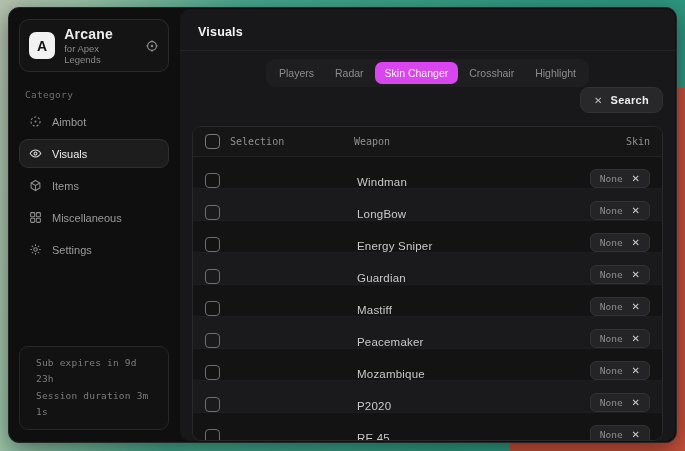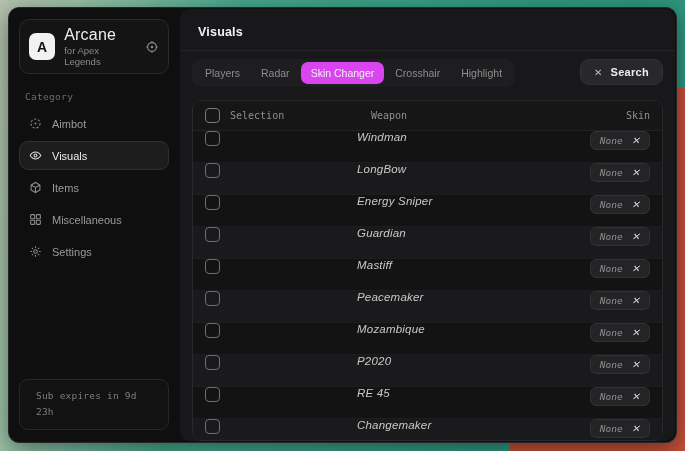--- a/index.html
+++ b/index.html
@@ -21,21 +21,21 @@
   
   .sidebar { width:170px; flex:0 0 170px; padding:11px 10px 12px 10px; display:flex; flex-direction:column; }
   .brand-card {
     border:1px solid #2a2a2a; border-radius:10px; padding:6px 9px;
     display:flex; align-items:center; gap:9px; background:#141414;
   }
   .logo { width:27px; height:27px; border-radius:7px; background:#f2f2f2;
     display:flex; align-items:center; justify-content:center;
     font-weight:bold; font-size:14px; color:#141414; }
   .brand-text { display:flex; flex-direction:column; gap:1px; }
-  .brand-name { font-size:16px; font-weight:normal; color:#ededed; letter-spacing:.2px; }
+  .brand-name { font-size:14px; font-weight:bold; color:#ededed; letter-spacing:.2px; }
   .brand-sub { font-size:9.5px; color:#8a8a8a; }
   .brand-card .target { margin-left:auto; color:#8f8f8f; display:flex; }
 
   .category-label {
     margin:17px 6px 7px 6px; font-family:"DejaVu Sans Mono", monospace;
     font-size:9.5px; color:#6d6d6d; letter-spacing:.3px;
   }
   .nav { display:flex; flex-direction:column; gap:3px; }
   .nav-item {
     display:flex; align-items:center; gap:10px; padding:7px 9px;
@@ -54,21 +54,21 @@
   }
 
   
   .main {
     flex:1; margin:1px; background:#18181a; border-radius:10px;
     display:flex; flex-direction:column; min-width:0;
   }
   .main-header { padding:13px 18px 10px 18px; border-bottom:1px solid #242426; }
   .main-title { font-size:12.5px; font-weight:bold; color:#f2f2f2; letter-spacing:.2px; }
 
-  .toolbar { display:flex; align-items:flex-start; padding:8px 12px 4px 12px; }
+  .toolbar { display:flex; align-items:center; padding:8px 12px 4px 12px;flex-direction:column; }
   .tabs { display:flex; align-items:center; background:#1e1e20; border-radius:9px; padding:3px; gap:1px; }
   .tab {
     padding:5px 10px; font-size:10.5px; color:#8d8d8d; border-radius:7px;
     cursor:pointer; white-space:nowrap;
   }
   .tab.active { background:#d946ef; color:#f2f2f2; }
   .search-btn {
     margin-left:auto; display:flex; align-items:center; gap:8px;
     background:#28282a; border:1px solid #323234; border-radius:9px;
     padding:6px 13px; cursor:pointer;
@@ -78,26 +78,26 @@
 
   .table {
     margin:9px 12px 0 12px; border:1px solid #29292b; border-radius:9px;
     overflow:hidden; background:#141415; flex:1;
   }
   .thead {
     display:flex; align-items:center; height:30px; padding:0 12px;
     position:relative; background:#161617; border-bottom:1px solid #222224;
     font-family:"DejaVu Sans Mono", monospace; font-size:10px; color:#8f8f8f;
   }
-  .th-weapon { position:absolute; left:178px; }
+  .th-weapon { position:absolute; left:161px; }
   .th-skin { margin-left:auto; }
 
   .row {
-    display:flex; align-items:flex-start; height:32px; padding:0 12px;
-    position:relative; border-bottom:1px solid #1d1d1f;font-style:italic;
+    display:flex; align-items:flex-end; height:32px; padding:0 12px;
+    position:relative; border-bottom:1px solid #1d1d1f;
   }
   .rows-host .row:nth-of-type(odd) { background:#131314; }
   .rows-host .row:nth-of-type(even) { background:#1a1a1c; }
   .checkbox {
     width:15px; height:15px; border:1.5px solid #6e6e6e; border-radius:4px;
     background:transparent; cursor:pointer; flex:0 0 15px;
   }
   .thead .checkbox { border-color:#7a7a7a; }
   .sel-label { margin-left:10px; }
   .weapon-name { position:absolute; left:164px; font-size:11.5px; color:#c9c9c9; letter-spacing:.2px; }
@@ -182,20 +182,21 @@
             <circle cx="8" cy="8" r="2.2"></circle>
             <path d="M8 1.6v2M8 12.4v2M1.6 8h2M12.4 8h2M3.5 3.5l1.4 1.4M11.1 11.1l1.4 1.4M12.5 3.5l-1.4 1.4M4.9 11.1l-1.4 1.4"></path>
           </svg>
         </span>
         <span>Settings</span>
       </div>
     </div>
 
     <div class="sub-card">
       <div>Sub expires in 9d 23h</div>
+      <div>Session duration 3m 1s</div>
     </div>
   </div>
 
   <div class="main">
     <div class="main-header">
       <span class="main-title">Visuals</span>
     </div>
 
     <div class="toolbar">
       <div class="tabs">

